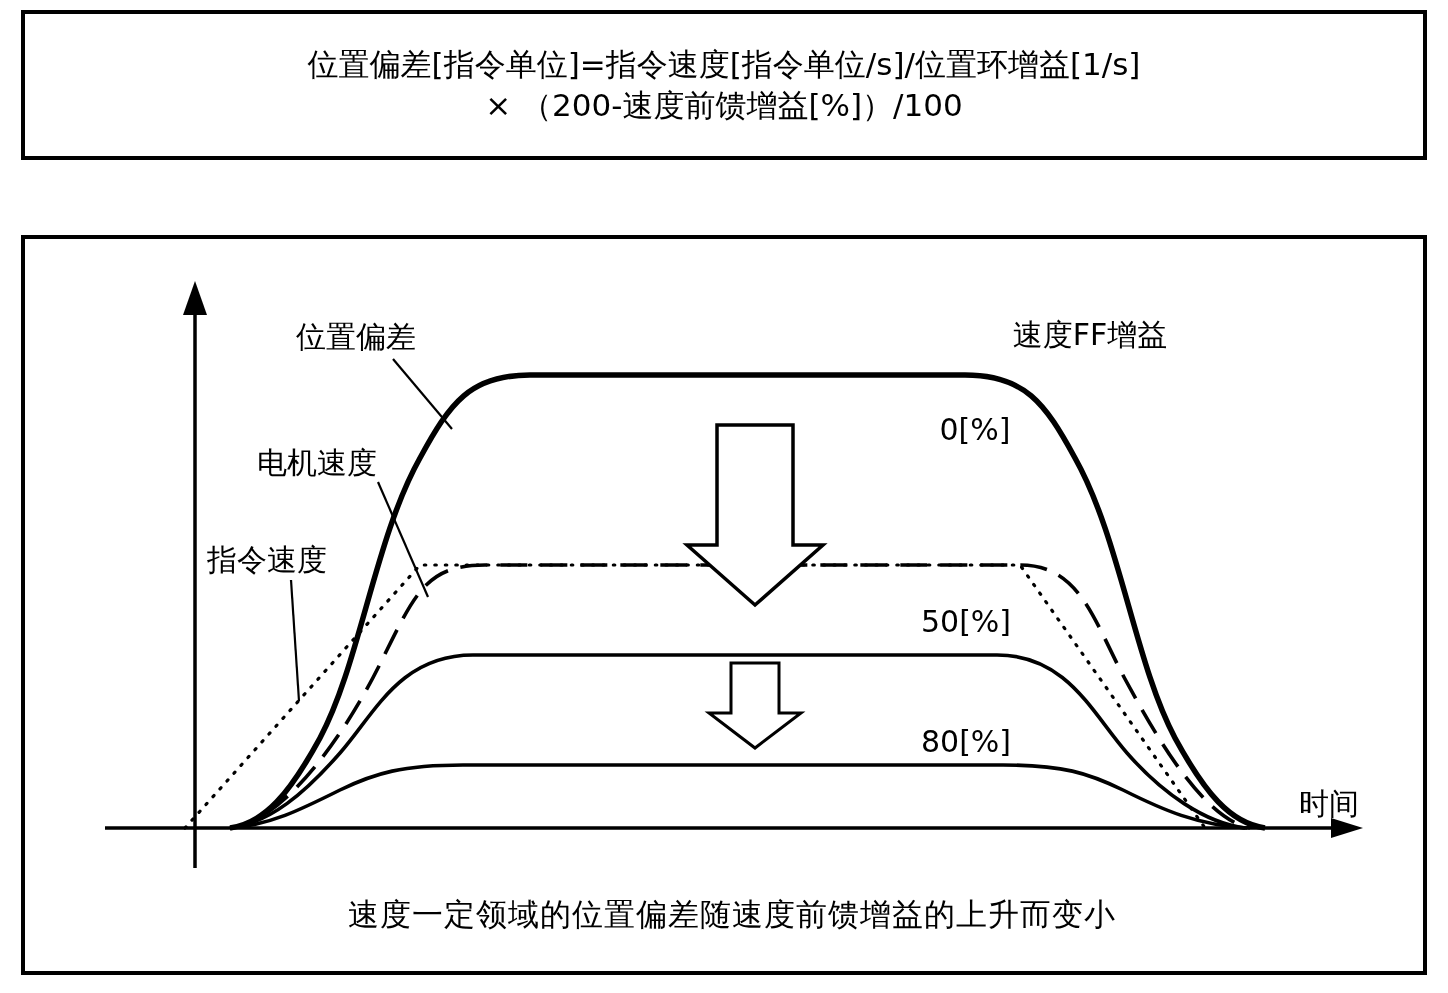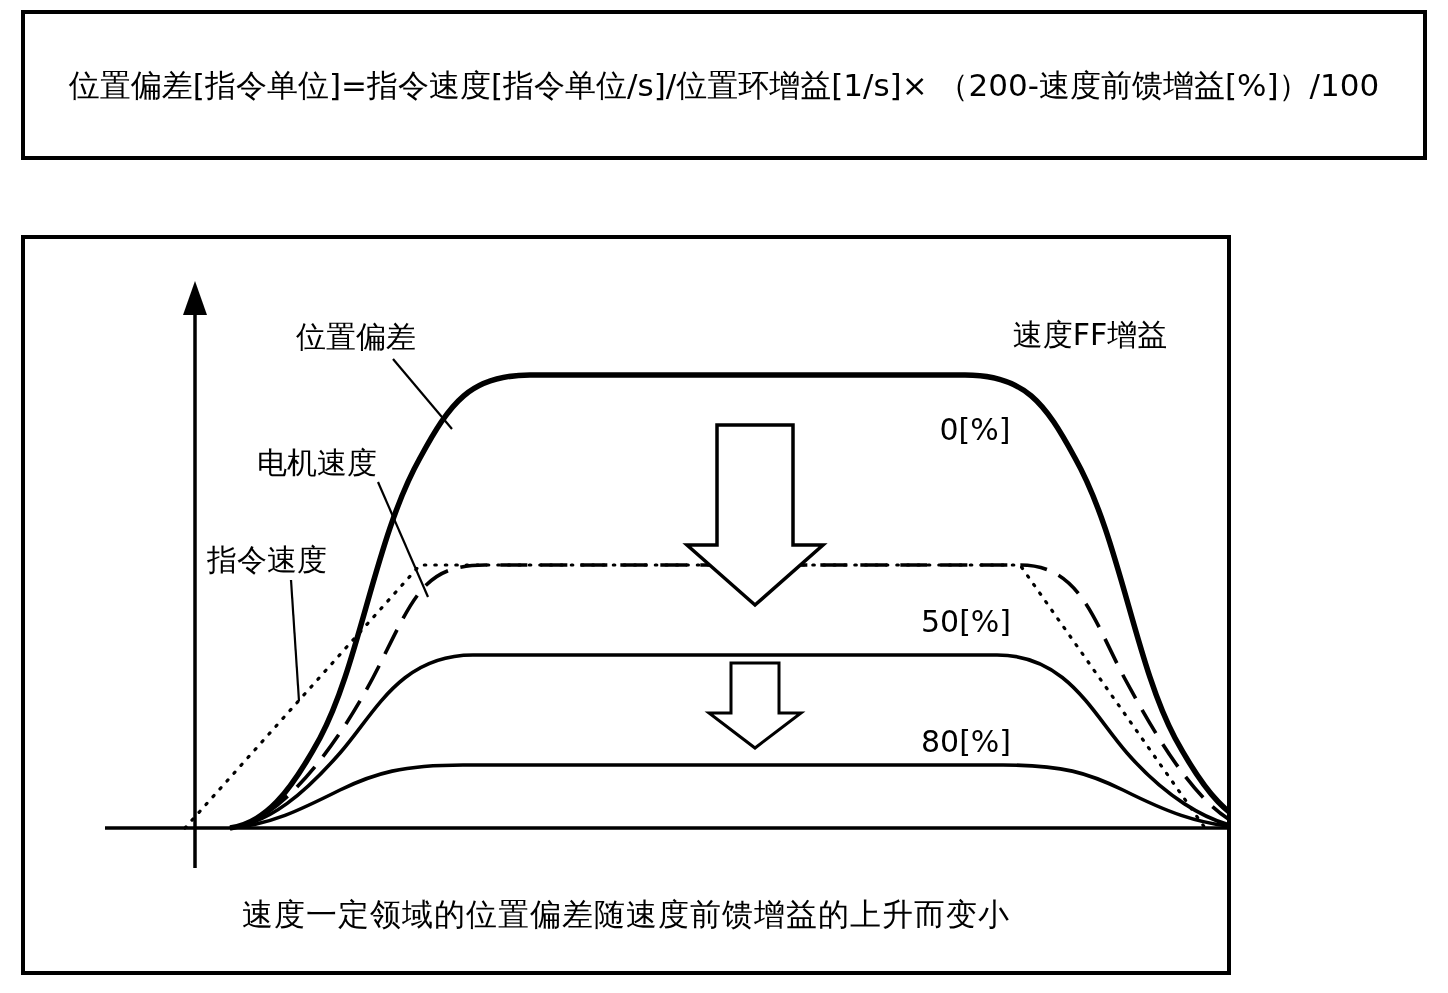--- a/index.html
+++ b/index.html
@@ -11,44 +11,44 @@
     font-family: "DejaVu Sans", "Liberation Sans", sans-serif;
     color: #000000;
   }
   .formula-box {
     box-sizing: border-box;
     width: 1406px;
     height: 150px;
     margin: 10px 21px 0 21px;
     border: 4px solid #000;
     display: flex;
-    flex-direction: row;
+    flex-direction: column;
     justify-content: center;
     align-items: center;
     font-size: 31px;
     line-height: 41px;
   }
   .diagram-box {
     box-sizing: border-box;
-    width: 1210px;
+    width: 1406px;
     height: 740px;
     margin: 75px 21px 0 21px;
     border: 4px solid #000;
     position: relative;
     overflow: hidden;
   }
   .diagram-box svg {
     position: absolute;
     top: 0;
     left: 0;
     display: block;
   }
   .caption {
     position: absolute;
-    left: 0;
+    left: 8px;
     top: 655px;
     width: 100%;
     text-align: center;
     font-size: 31px;
     letter-spacing: 1px;
   }
   text {
     font-family: "DejaVu Sans", "Liberation Sans", sans-serif;
     font-size: 30px;
     fill: #000000;

